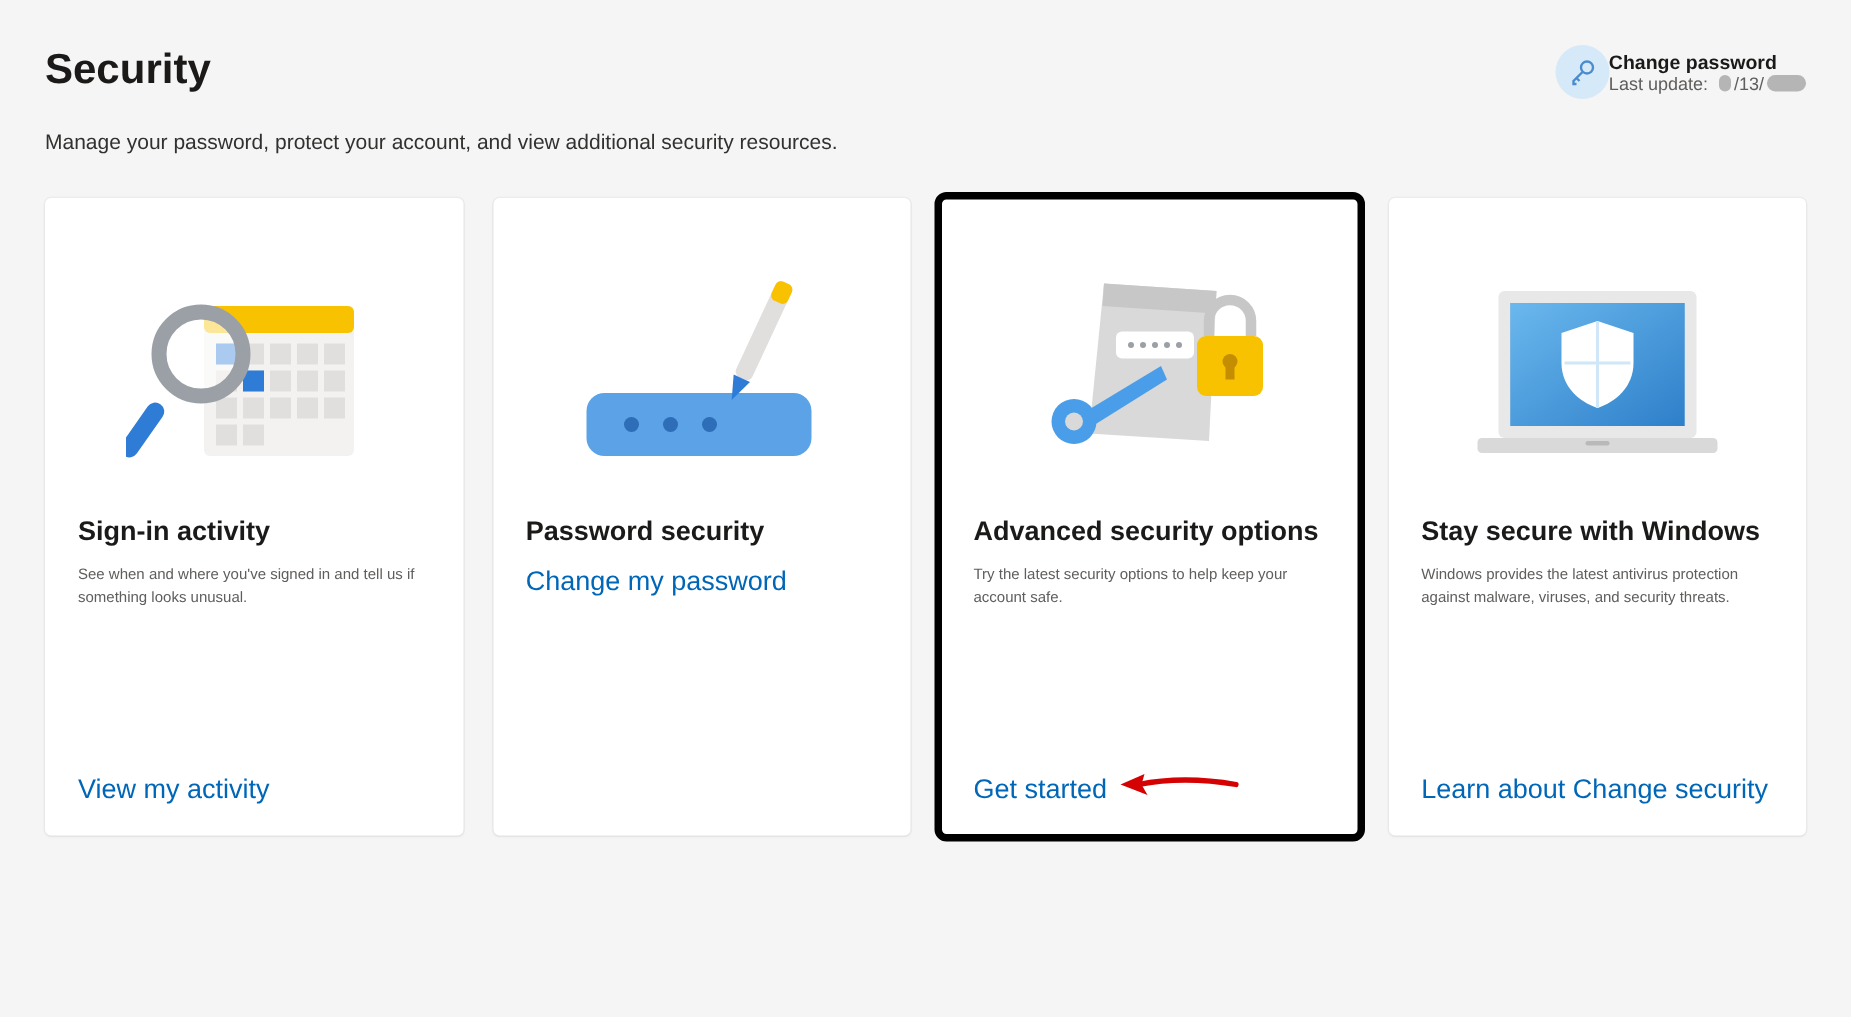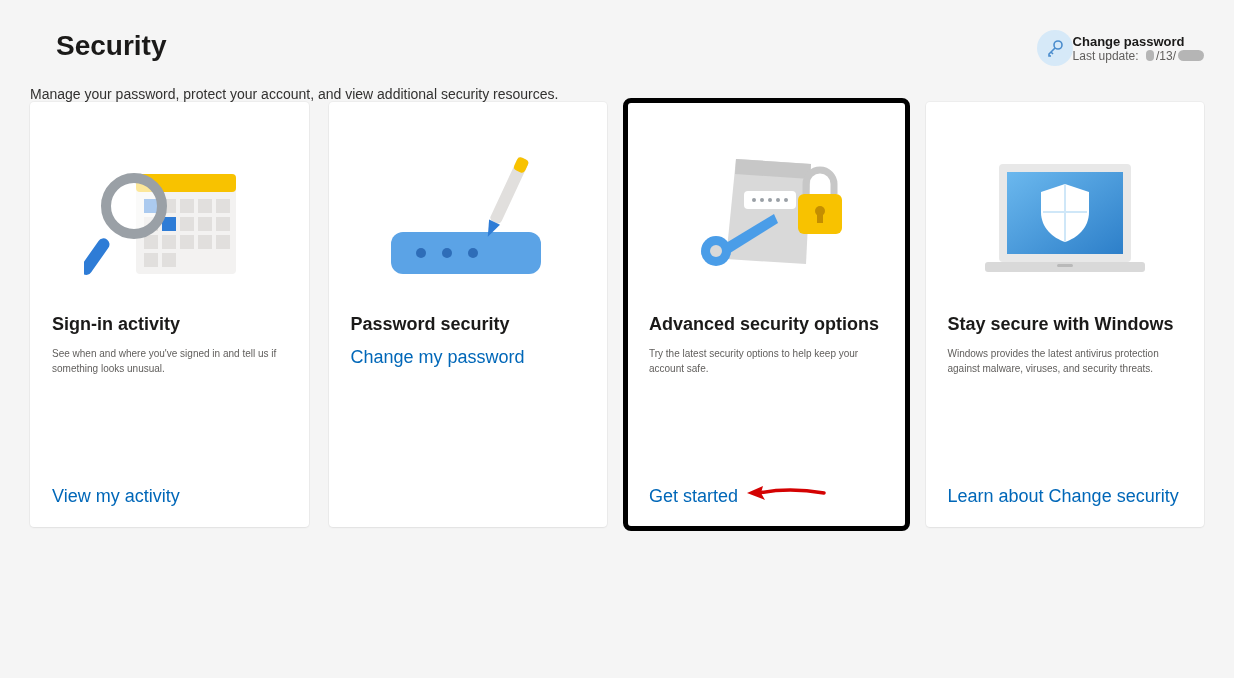--- a/index.html
+++ b/index.html
@@ -14,21 +14,20 @@
     .header-row {
       display: flex;
       justify-content: space-between;
       align-items: flex-start;
       margin-bottom: 20px;
     }
     .page-title {
       font-size: 28px;
       font-weight: 600;
       color: #1b1a19;
-      margin-left: 26px;
     }
     .change-password-widget {
       display: flex;
       align-items: center;
       gap: 0;
     }
     .key-icon-circle {
       width: 36px;
       height: 36px;
       background: #d6e9f8;
@@ -53,20 +52,21 @@
       display: inline-block;
       background: #b5b5b5;
       border-radius: 6px;
       height: 11px;
     }
     .redact.r1 { width: 8px; }
     .redact.r2 { width: 26px; }
     .subtitle {
       font-size: 14px;
       color: #323130;
+      margin-bottom: 30px;
     }
     .cards {
       display: flex;
       gap: 20px;
     }
     .card {
       background: #fff;
       border-radius: 4px;
       width: 283px;
       height: 425px;

